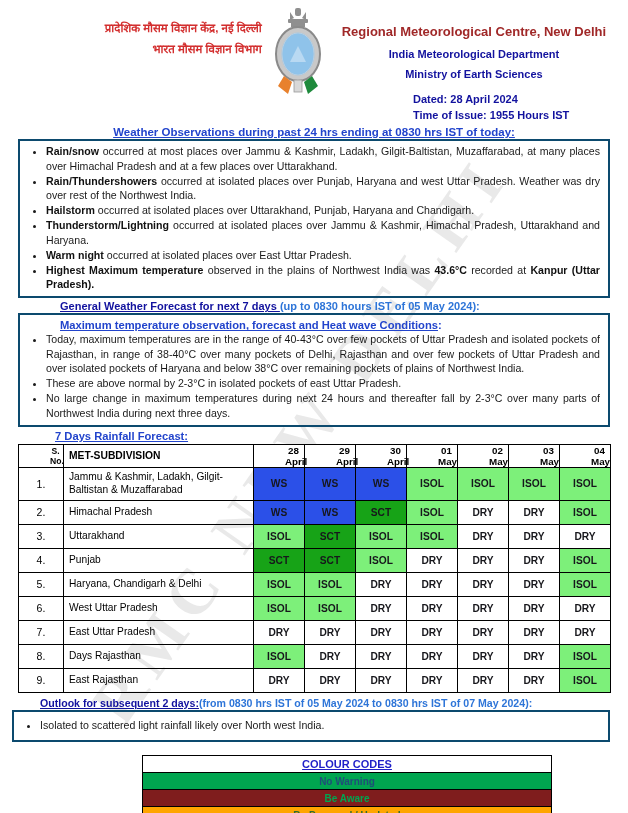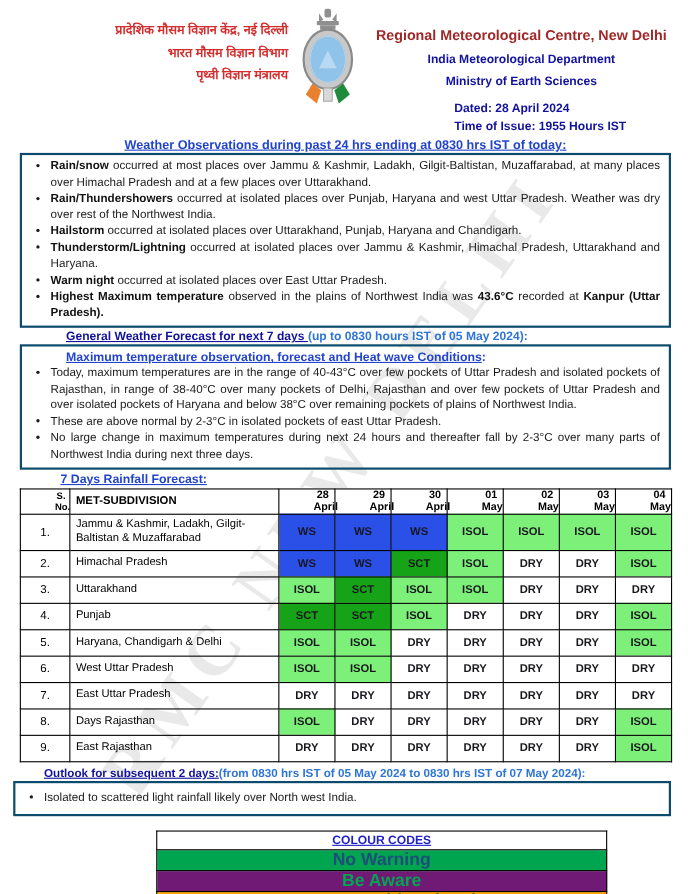--- a/index.html
+++ b/index.html
@@ -55,36 +55,35 @@
   table.rf td.sub { font-size:10.2px; padding-left:5px; line-height:1.25; }
   table.rf td.val { text-align:center; font-weight:bold; font-size:10.2px; color:#17171c; }
   table.rf tr.tall td { height:33px; }
 
   .outlook-line { margin:4px 18px 1px 40px; font-size:10.6px; font-weight:bold; white-space:nowrap; }
   .outlook-box { padding:6px 8px 7px 6px;margin-left:12px; }
 
   .cc-wrap { margin-top:13px; }
   table.cc { border-collapse:collapse; margin-left:142px; width:410px; }
   table.cc td { border:1.5px solid #000; text-align:center; font-weight:bold;
-    font-size:16px; height:17px; }
+    font-size:10px; height:17px; }
   table.cc td.title { color:#1F1FC8; text-decoration:underline; font-size:11px; background:#fff; }
 </style>
 </head>
 <body>
 
 <div class="page">
   <div class="watermark">RMC NEW DELHI</div>
 
   <div class="content">
 
     <div class="header">
       <div class="hdr-hindi">
         <div>प्रादेशिक मौसम विज्ञान केंद्र, नई दिल्ली</div>
         <div>भारत मौसम विज्ञान विभाग</div>
-        <div>पृथ्वी विज्ञान मंत्रालय</div>
       </div>
       <div class="hdr-logo">
         <svg width="60" height="90" viewBox="0 0 60 90">
 
           <g fill="#8f8f8f">
             <rect x="27" y="2" width="6" height="8" rx="2"></rect>
             <path d="M22 6 L26 12 L22 14 Z"></path>
             <path d="M38 6 L34 12 L38 14 Z"></path>
             <rect x="20" y="13" width="20" height="4" rx="1"></rect>
             <rect x="23" y="17" width="14" height="4"></rect>
@@ -280,21 +279,21 @@
     <div class="cc-wrap">
       <table class="cc">
         <tbody>
           <tr>
               <td class="title">COLOUR CODES</td>
             </tr>
         <tr>
               <td style="background: rgb(0, 165, 80); color: rgb(31, 78, 121);">No Warning</td>
             </tr>
             <tr>
-              <td style="background: #701a75; color: rgb(0, 166, 81);">Be Aware</td>
+              <td style="background: #7f1d1d; color: rgb(0, 166, 81);">Be Aware</td>
             </tr>
             <tr>
               <td style="background: rgb(255, 165, 0); color: rgb(47, 107, 47);">Be Prepared / Updated</td>
             </tr>
           </tbody>
       </table>
     </div>
 
   </div>
 </div>

